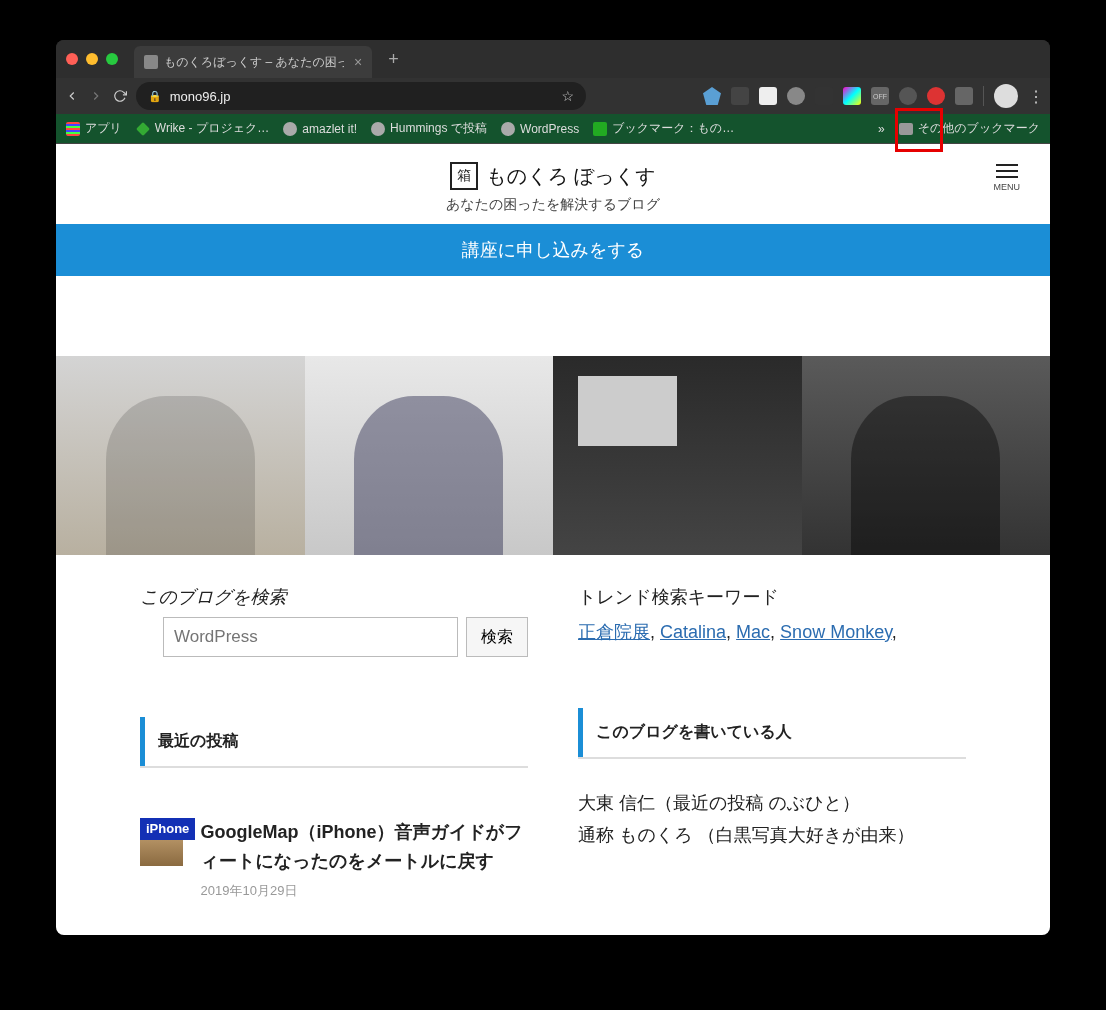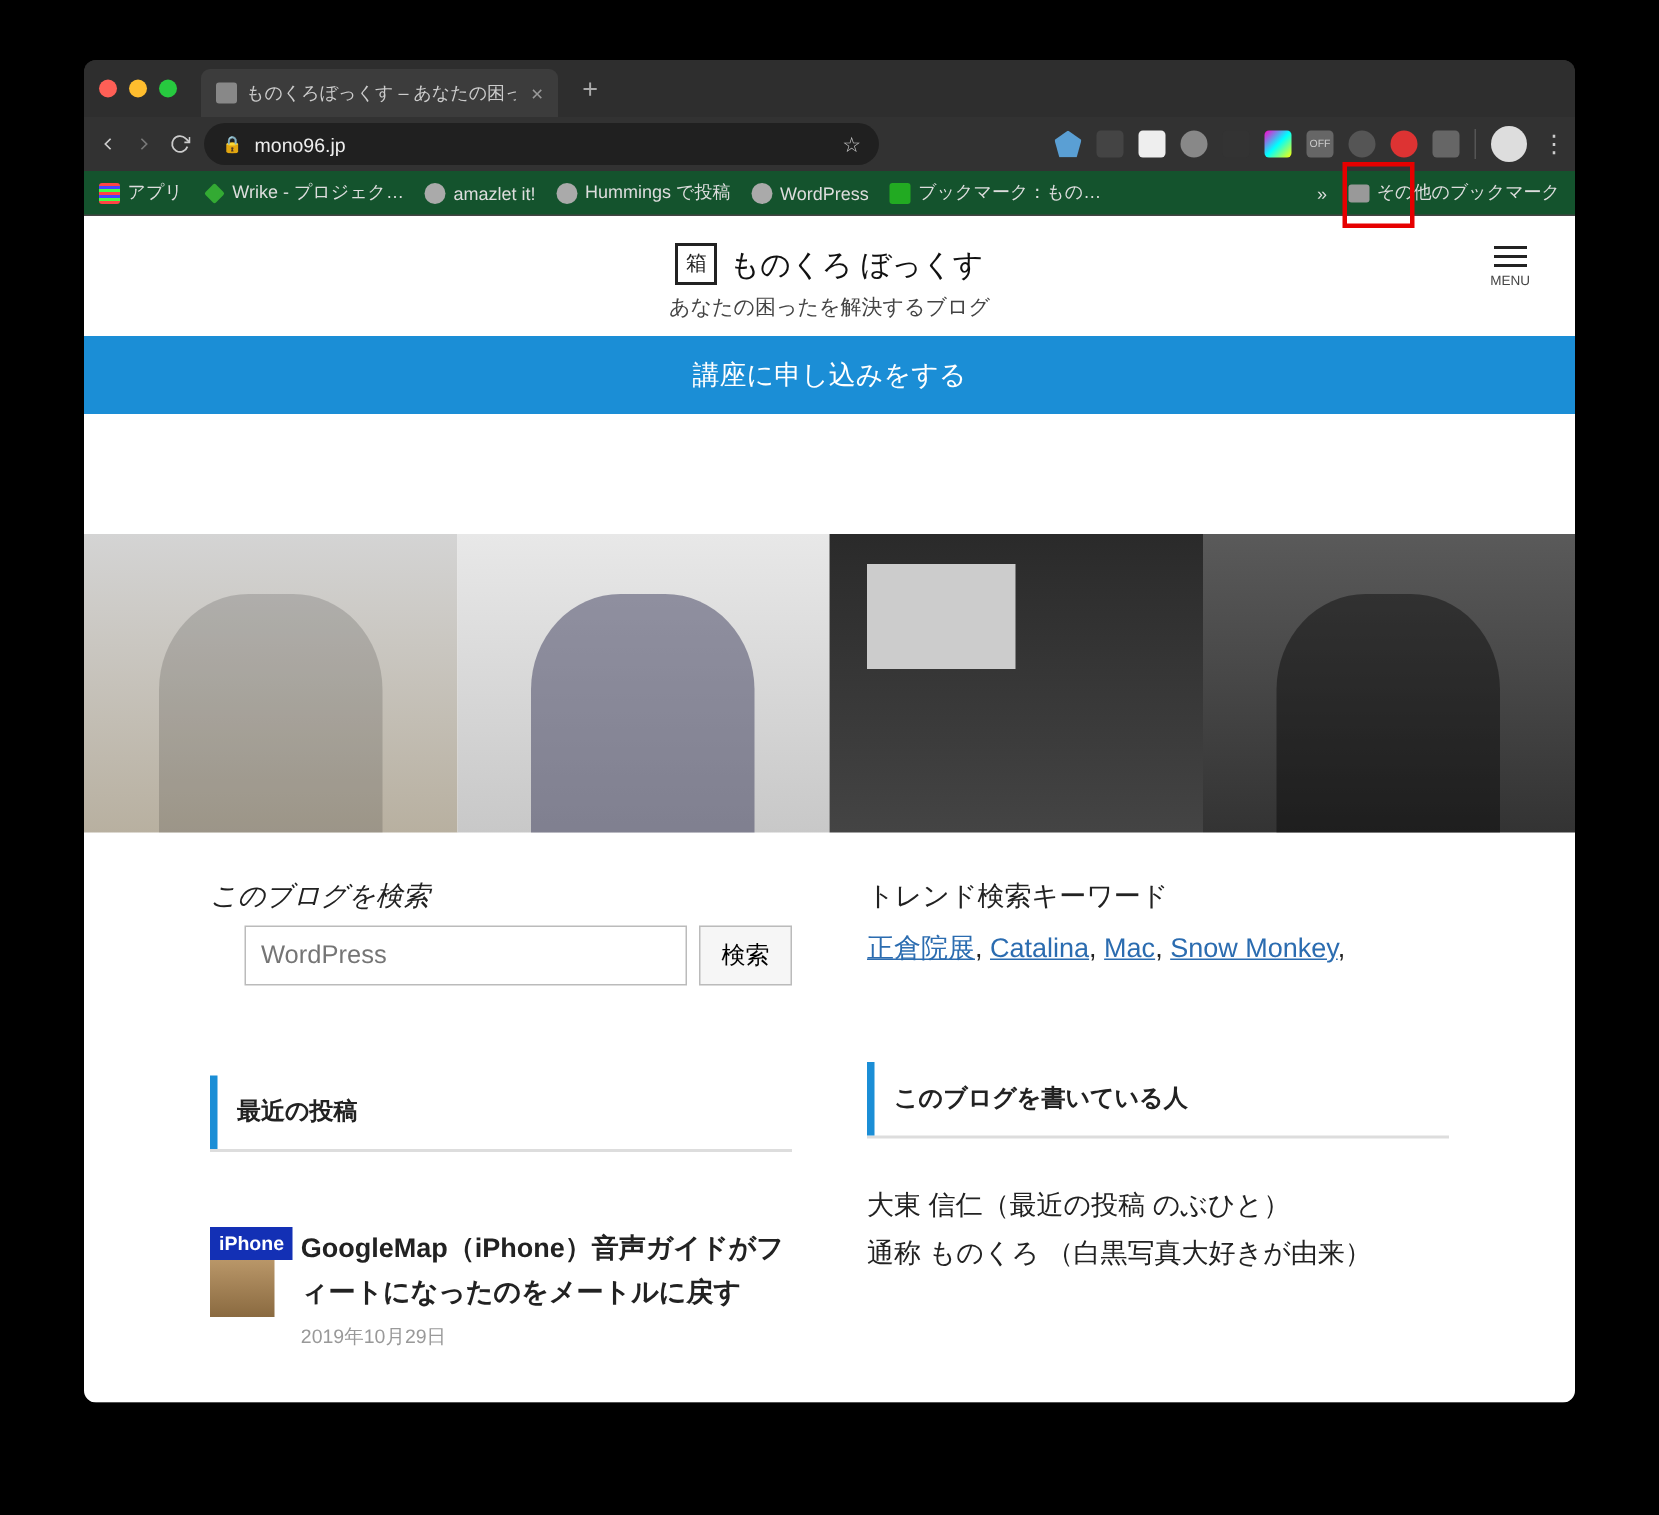--- a/index.html
+++ b/index.html
@@ -86,21 +86,21 @@
 .trend-links { font-size: 18px; line-height: 1.7; }
 .trend-links a { color: #2b6cb0; text-decoration: underline; }
 .trend-links .sep { color: #222; }
 
 .section-h { margin-top: 60px; padding: 14px 18px; font-size: 16px; font-weight: 600; color: #222; border-bottom: 2px solid #ddd; position: relative; }
 .section-h::before { content:''; position:absolute; left:0; top:0; bottom:0; width:5px; background:#1b8ed6; }
 
 .author-info { margin-top: 28px; font-size: 18px; color: #222; line-height: 1.8; }
 
 .post-item { display: flex; gap: 18px; margin-top: 50px; }
-.post-thumb { width: 80px; height: 60px; background: linear-gradient(#d4b080,#8a6a40); position: relative; }
+.post-thumb { width: 80px; height: 48px; background: linear-gradient(#d4b080,#8a6a40); position: relative; }
 .post-badge { position: absolute; top: 0; left: 0; background: #1330b5; color: #fff; font-size: 13px; font-weight: 600; padding: 3px 6px; line-height: 1.2; }
 .post-title { font-size: 18px; font-weight: 600; color: #222; line-height: 1.6; }
 .post-date { font-size: 13px; color: #999; margin-top: 6px; }
 </style>
 </head>
 <body>
 
 <div class="browser-window">
 
   <div class="titlebar">

